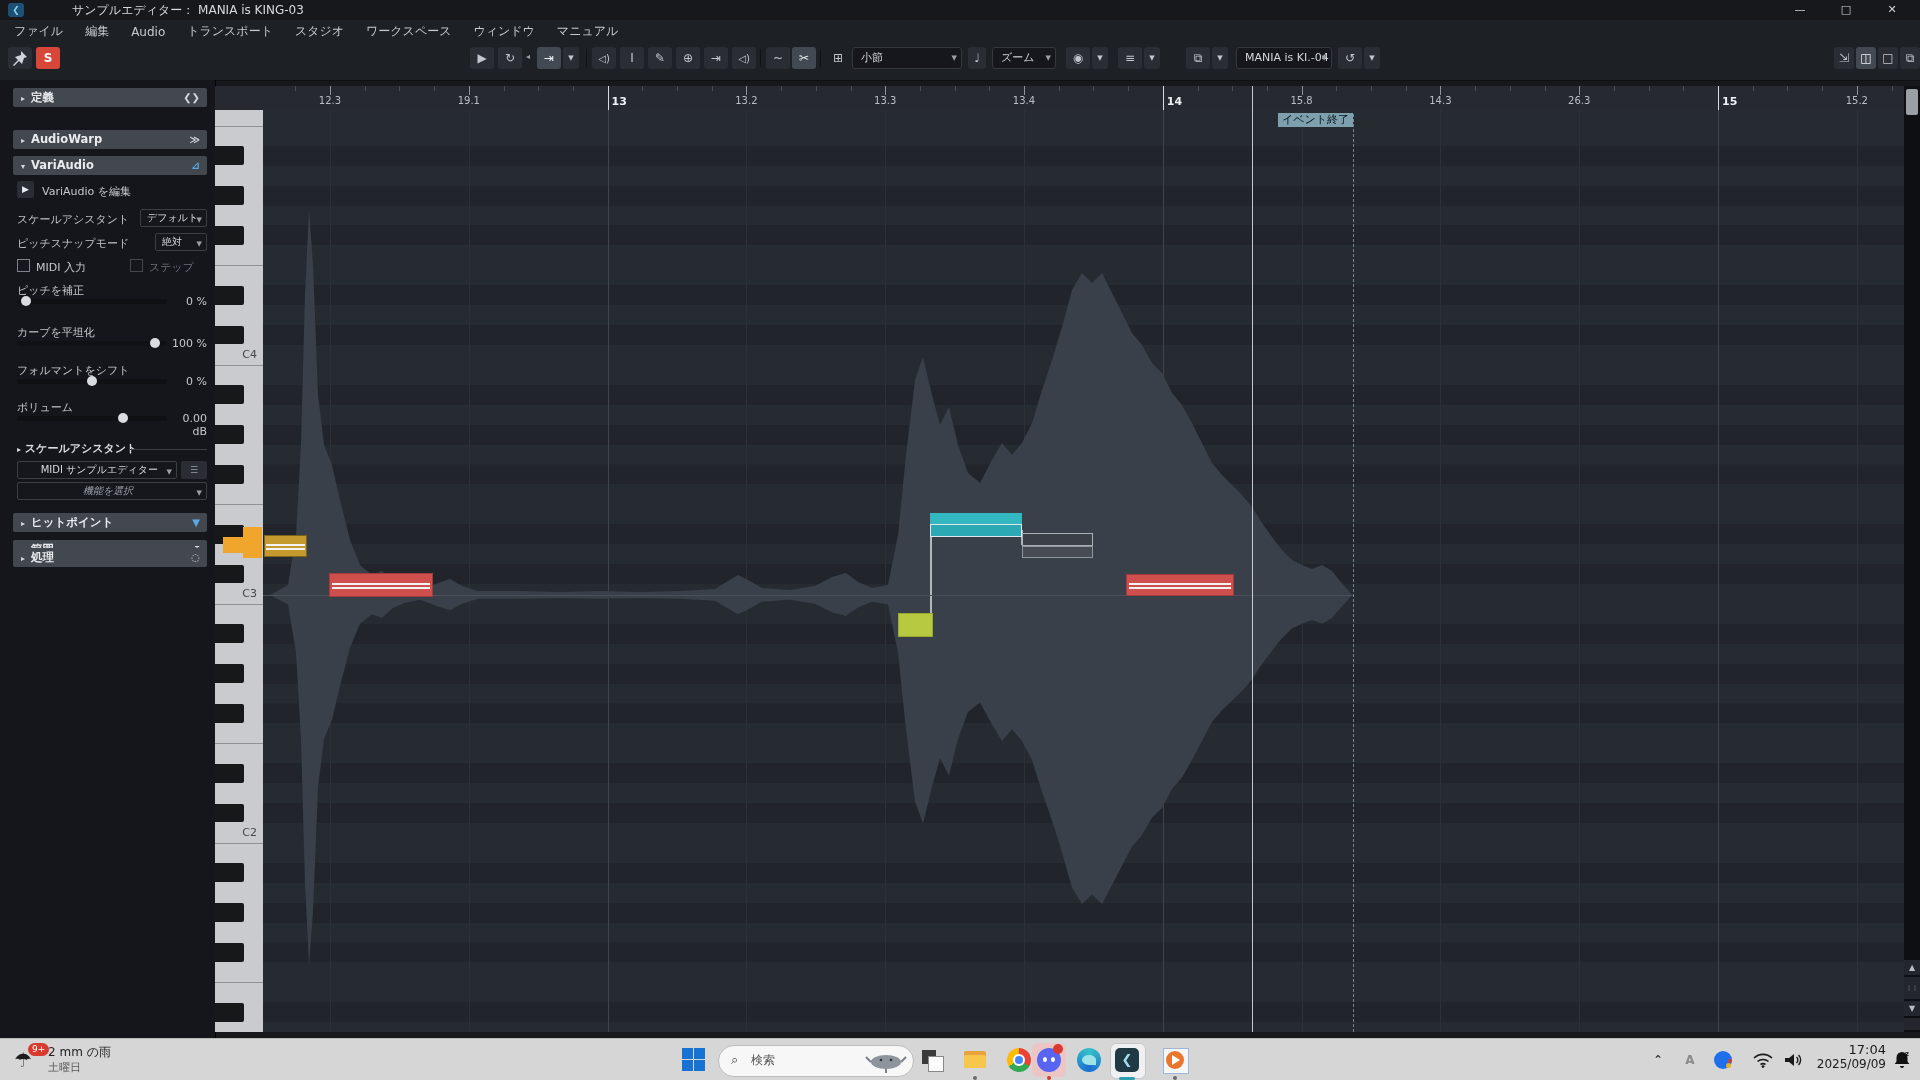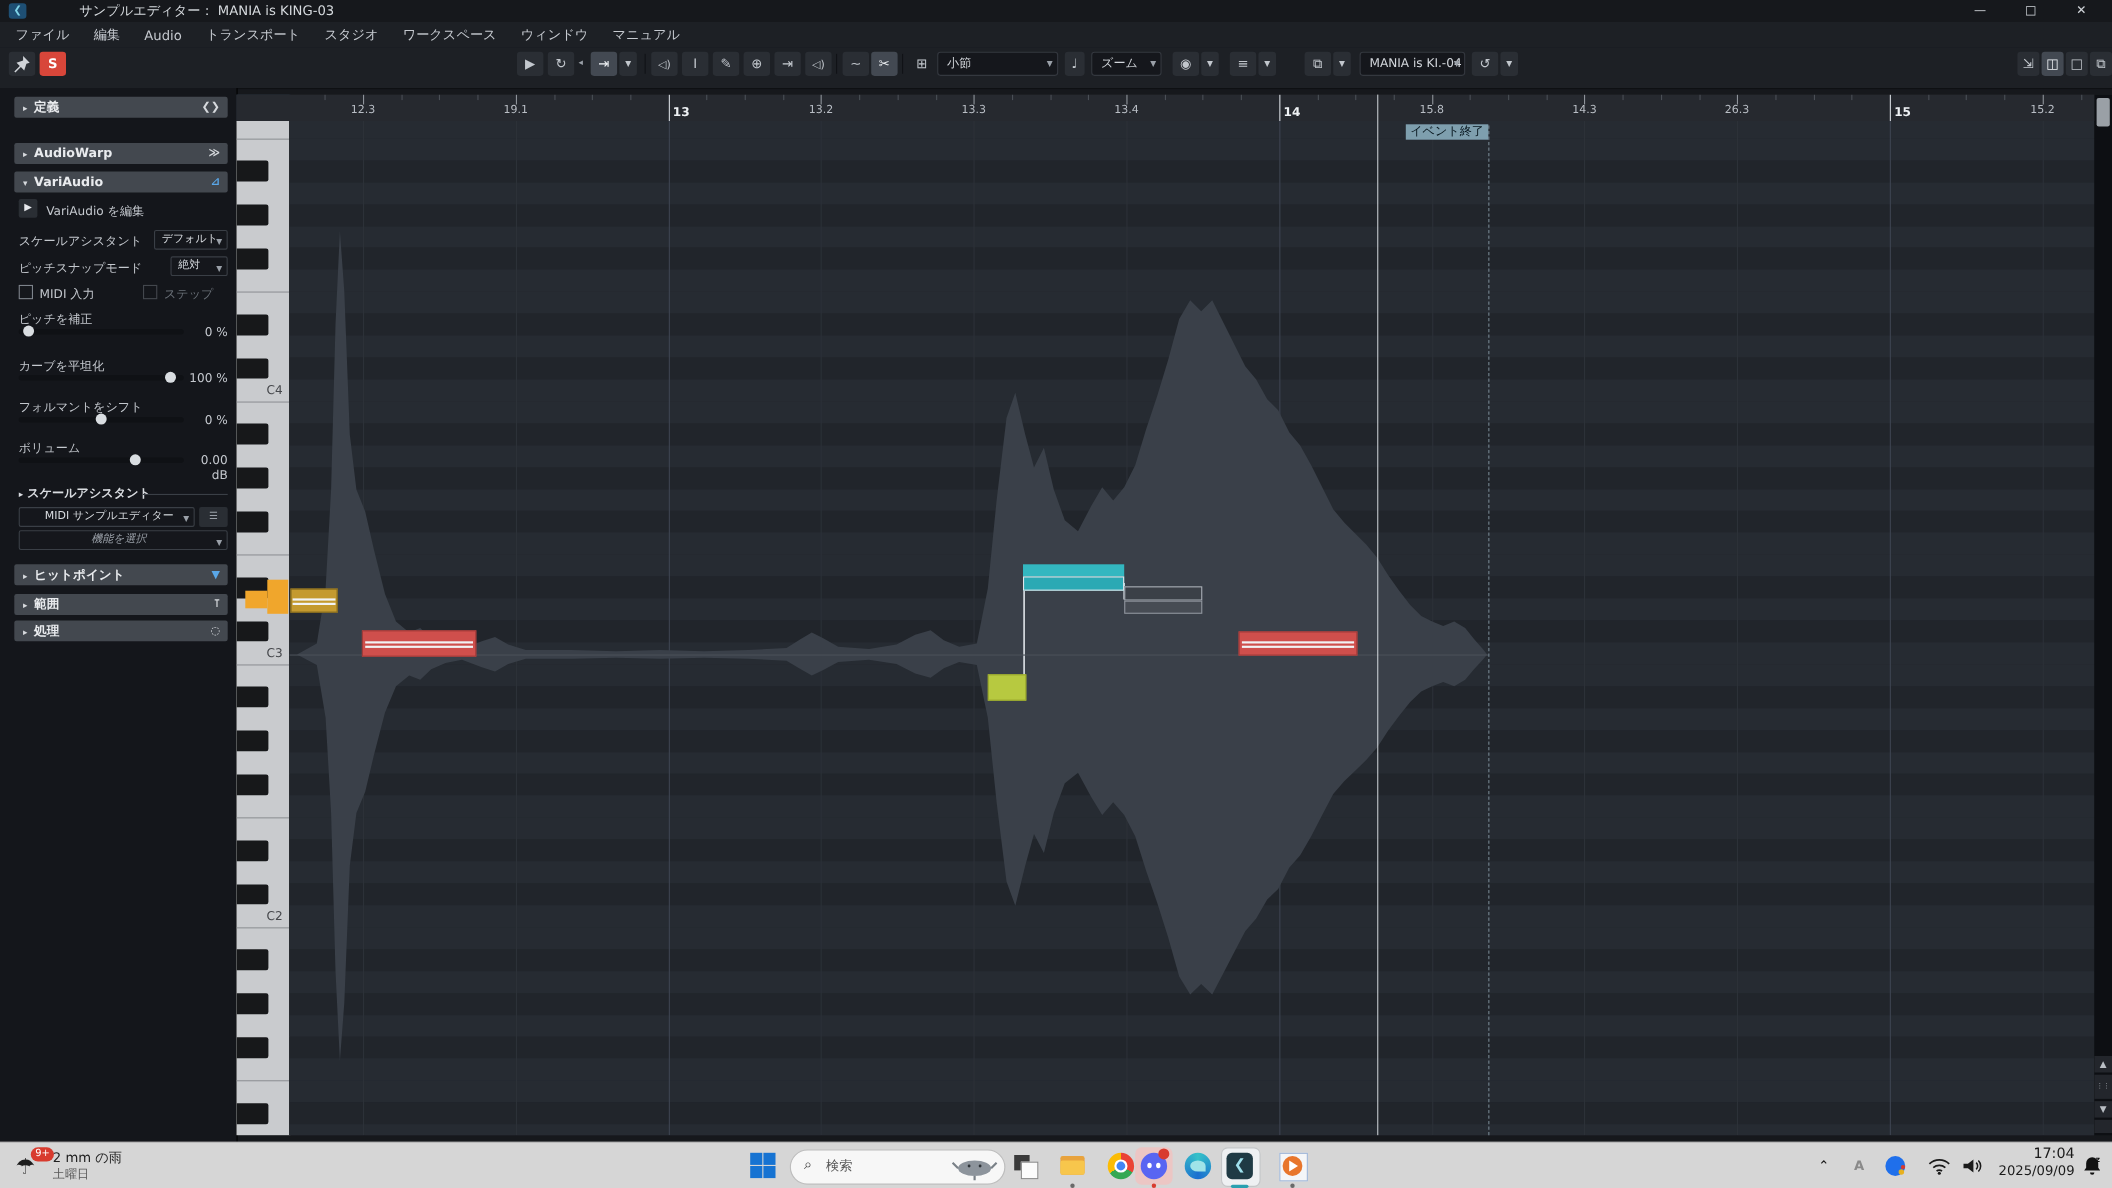--- a/index.html
+++ b/index.html
@@ -182,21 +182,21 @@
     <div class="isel" style="left:17px;top:381px;width:160px;text-align:right;padding-right:18px">
       <span>MIDI サンプルエディター</span><span class="caret">▼</span></div>
     <div class="abs" style="left:181px;top:381px;width:26px;height:18px;background:#2a2e34;border-radius:2px;color:#9aa0a8;font-size:9px;text-align:center;line-height:18px">☰</div>
     <div class="isel" style="left:17px;top:402px;width:190px;text-align:center;font-style:italic;color:#9aa0a8">
       <span>機能を選択</span><span class="caret">▼</span></div>
 
     <div class="sect" style="top:433px">
       <span class="arr">▸</span><span>ヒットポイント</span><span class="sicn" style="color:#5aa7e8">▼</span></div>
     <div class="sect" style="top:460px">
       <span class="arr">▸</span><span>範囲</span><span class="sicn">⊺</span></div>
-    <div class="sect" style="top:484px">
+    <div class="sect" style="top:468px">
       <span class="arr">▸</span><span>処理</span><span class="sicn">◌</span></div>
   </div>
 
   <div class="abs corner"></div>
   <div class="abs ruler" id="ruler">
       <div style="position: absolute; left: 80.3px; top: 0px; width: 1px; height: 5px; background: rgb(74, 79, 86);"></div>
       <div style="position: absolute; left: 149.7px; top: 0px; width: 1px; height: 5px; background: rgb(74, 79, 86);"></div>
       <div style="position: absolute; left: 184.4px; top: 0px; width: 1px; height: 5px; background: rgb(74, 79, 86);"></div>
       <div style="position: absolute; left: 219.1px; top: 0px; width: 1px; height: 5px; background: rgb(74, 79, 86);"></div>
       <div style="position: absolute; left: 288.5px; top: 0px; width: 1px; height: 5px; background: rgb(74, 79, 86);"></div>

